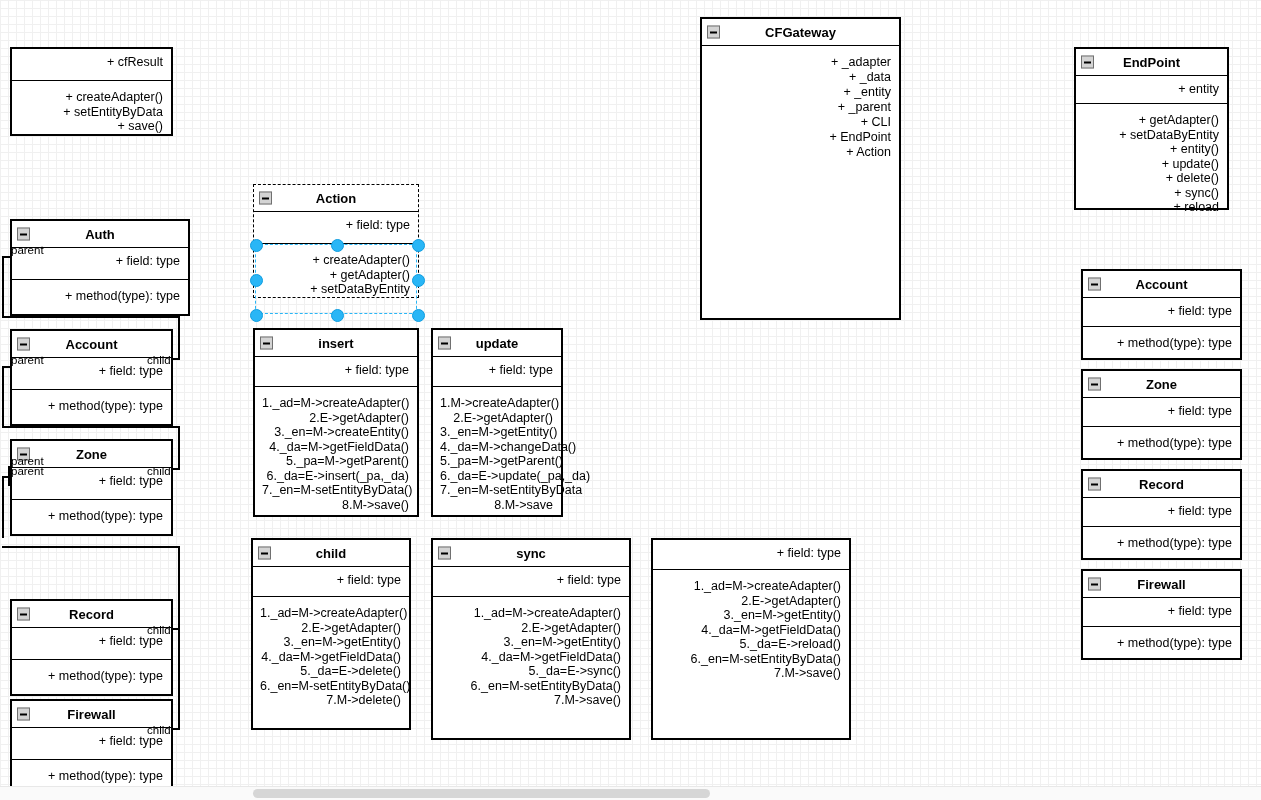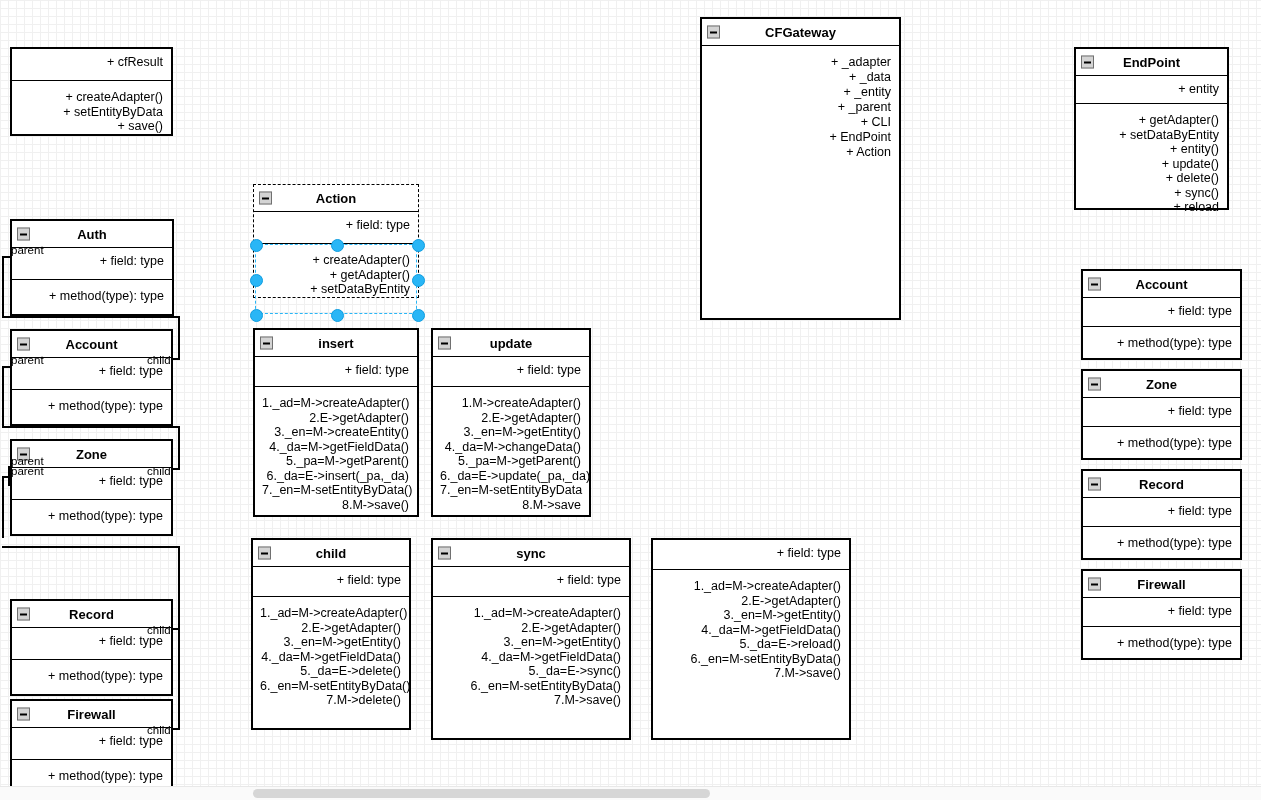--- a/index.html
+++ b/index.html
@@ -186,21 +186,21 @@
     <div class="uml-sec attrs" style="height:32px;">
       <div class="uml-row">+ cfResult</div>
     </div>
     <div class="uml-sec pad-top" style="height:53px;">
       <div class="uml-row">+ createAdapter()</div>
       <div class="uml-row">+ setEntityByData</div>
       <div class="uml-row">+ save()</div>
     </div>
   </div>
 
-  <div class="uml" style="left:10px; top:219px; width:164px;">
+  <div class="uml" style="left:10px; top:219px; width:180px;">
     <div class="uml-title">
       <span class="collapse-icon"></span>
       <span>Auth</span>
     </div>
     <div class="uml-sec attrs" style="height:32px;">
       <div class="uml-row">+ field: type</div>
     </div>
     <div class="uml-sec pad-top" style="height:34px;">
       <div class="uml-row">+ method(type): type</div>
     </div>
@@ -331,21 +331,21 @@
       <div class="uml-row">2.E-&gt;getAdapter()</div>
       <div class="uml-row">3._en=M-&gt;createEntity()</div>
       <div class="uml-row">4._da=M-&gt;getFieldData()</div>
       <div class="uml-row">5._pa=M-&gt;getParent()</div>
       <div class="uml-row">6._da=E-&gt;insert(_pa,_da)</div>
       <div class="uml-row">7._en=M-setEntityByData()</div>
       <div class="uml-row">8.M-&gt;save()</div>
     </div>
   </div>
 
-  <div class="uml" style="left:431px; top:328px; width:160px;">
+  <div class="uml" style="left:431px; top:328px; width:132px;">
     <div class="uml-title">
       <span class="collapse-icon"></span>
       <span>update</span>
     </div>
     <div class="uml-sec attrs" style="height:30px;">
       <div class="uml-row">+ field: type</div>
     </div>
     <div class="uml-sec pad-top" style="height:128px; border-bottom:none;">
       <div class="uml-row">1.M-&gt;createAdapter()</div>
       <div class="uml-row">2.E-&gt;getAdapter()</div>

